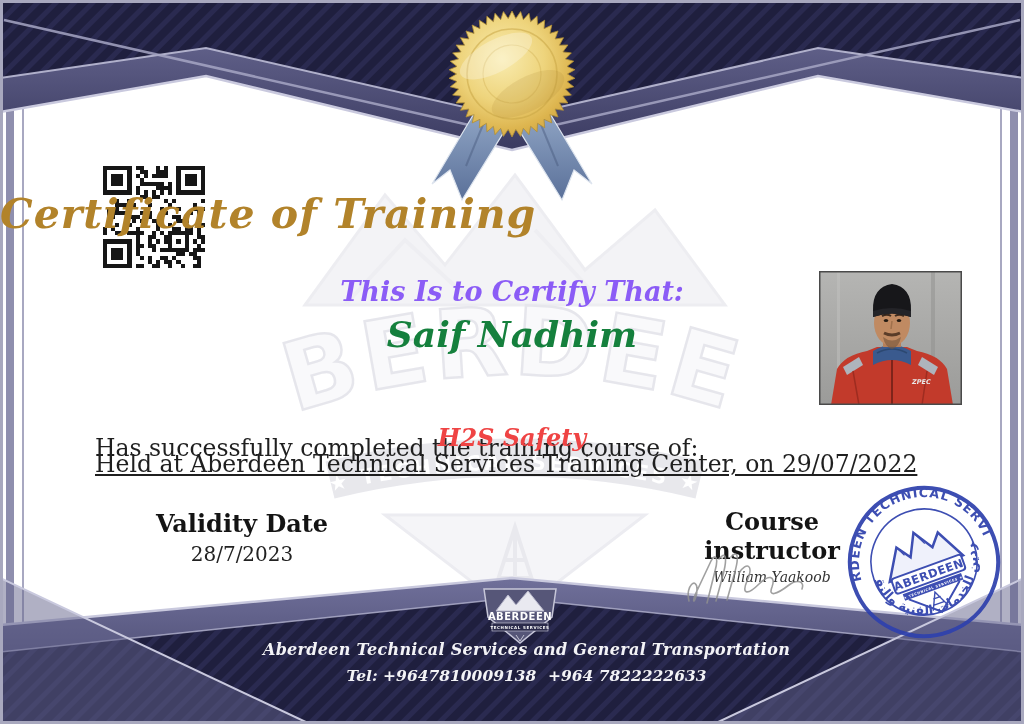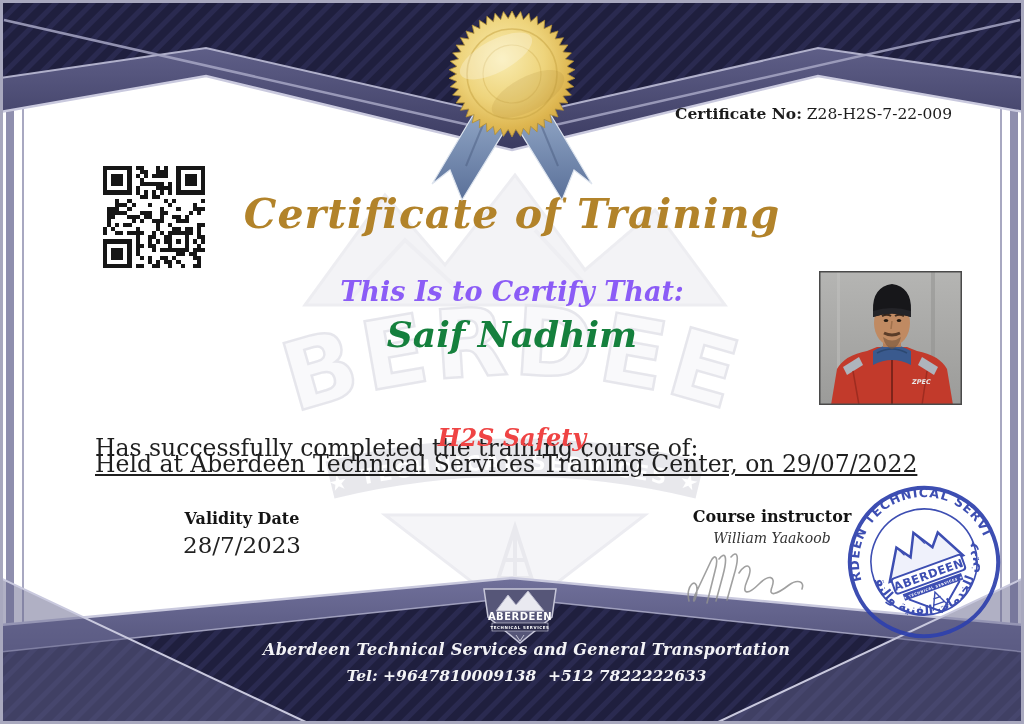--- a/index.html
+++ b/index.html
@@ -15,36 +15,36 @@
   #frame{left:0;top:0;width:1024px;height:724px;z-index:2;pointer-events:none;}
   #qr{left:103px;top:166px;width:102px;height:102px;z-index:3;}
   #medal{left:428px;top:6px;width:168px;height:202px;z-index:4;}
   #photo{left:819px;top:271px;width:143px;height:134px;z-index:3;}
   #stamp{left:845px;top:483px;width:158px;height:158px;z-index:5;transform:rotate(-20deg);opacity:.93;}
   #signature{left:675px;top:545px;width:170px;height:70px;z-index:4;}
   #badge{left:478px;top:583px;width:84px;height:64px;z-index:4;}
   
   .cert-no{right:72px;top:104px;z-index:3;font-size:15.5px;}
   .cert-no b{font-weight:bold;}
-  .title{left:0;right:0;top:190px;text-align:center;z-index:3;
+  .title{left:0;right:0;top:190px;z-index:3;
     font-size:41px;font-style:italic;font-weight:bold;color:#b2832a;letter-spacing:1px;}
   .certify{left:0;right:0;top:276px;text-align:center;z-index:3;
     font-size:27px;font-style:italic;font-weight:bold;color:#8b5cf6;}
   .name{left:0;right:0;top:313px;text-align:center;z-index:3;
     font-size:36px;font-style:italic;font-weight:bold;color:#15803d;}
   .bodyline{left:95px;z-index:3;font-size:23.5px;color:#1f1f1f;}
   .line1{top:390px;margin-top:44px;}
   .course{left:0;right:0;top:423px;text-align:center;z-index:3;
     font-size:24px;font-style:italic;font-weight:bold;color:#ef4444;}
   .line2{top:450px;text-decoration:underline;}
   .sigblock{z-index:3;text-align:center;width:220px;}
   .validity{left:132px;top:509px;}
   .instructor{left:662px;top:507px;}
-  .sig-label{font-size:16px;font-weight:bold;color:#141414;}
-  .sig-value{font-size:23px;margin-top:4px;color:#222;}
+  .sig-label{font-size:24px;font-weight:bold;color:#141414;}
+  .sig-value{font-size:20px;margin-top:4px;color:#222;}
   .instructor .sig-value{font-style:italic;font-size:14px;color:#333;}
   
   .footer{left:0;right:0;top:640px;z-index:4;text-align:center;color:#f3f3f6;
     font-style:italic;font-weight:bold;margin-left:29px;}
   .f-company{font-size:16px;letter-spacing:.3px;}
   .f-row{width:360px;margin:7px auto 0;display:flex;justify-content:space-between;
     font-size:15.5px;gap:11px;}
   .f-row span{white-space:nowrap;}
 </style>
 </head>
@@ -415,24 +415,20 @@
         <rect x="36" y="96" width="4" height="4"></rect>
         <rect x="48" y="96" width="4" height="4"></rect>
         <rect x="52" y="96" width="4" height="4"></rect>
         <rect x="64" y="96" width="4" height="4"></rect>
         <rect x="76" y="96" width="4" height="4"></rect>
         <rect x="88" y="96" width="4" height="4"></rect>
         <rect x="92" y="96" width="4" height="4"></rect>
       </g>
   </svg>
 
-  <div class="abs cert-no">
-    <b>Certificate No:</b>
-    <span>Z28-H2S-7-22-009</span>
-  </div>
 
   <div class="abs title">Certificate of Training</div>
   <div class="abs certify">This Is to Certify That:</div>
   <div class="abs name">Saif Nadhim</div>
   <div class="abs bodyline line1">Has successfully completed the training course of:</div>
   <div class="abs course">H2S Safety</div>
   <div class="abs bodyline line2">Held at Aberdeen Technical Services Training Center, on 29/07/2022</div>
 
   <div class="abs sigblock validity">
     <div class="sig-label">Validity Date</div>
@@ -512,17 +508,17 @@
     <text x="42" y="37" text-anchor="middle" font-size="10" font-weight="bold" font-family="DejaVu Sans, sans-serif" fill="#ffffff" letter-spacing=".5">ABERDEEN</text>
     <rect x="14" y="40" width="56" height="8" fill="#2b2b4a" stroke="#cfcfdf" stroke-width=".6"></rect>
     <text x="42" y="45.8" text-anchor="middle" font-size="4" font-weight="bold" font-family="DejaVu Sans, sans-serif" fill="#ffffff" letter-spacing=".6">TECHNICAL SERVICES</text>
     <path d="M38,52 L42,58 L46,52" stroke="#e0e0ea" stroke-width=".8" fill="none"></path>
   </svg>
 
   <div class="abs footer">
     <div class="f-company">Aberdeen Technical Services and General Transportation</div>
     <div class="f-row">
       <span>Tel: +9647810009138</span>
-      <span>+512 7822222633</span>
+      <span>+964 7822222633</span>
     </div>
   </div>
 
 </div>
 
 </body></html>

